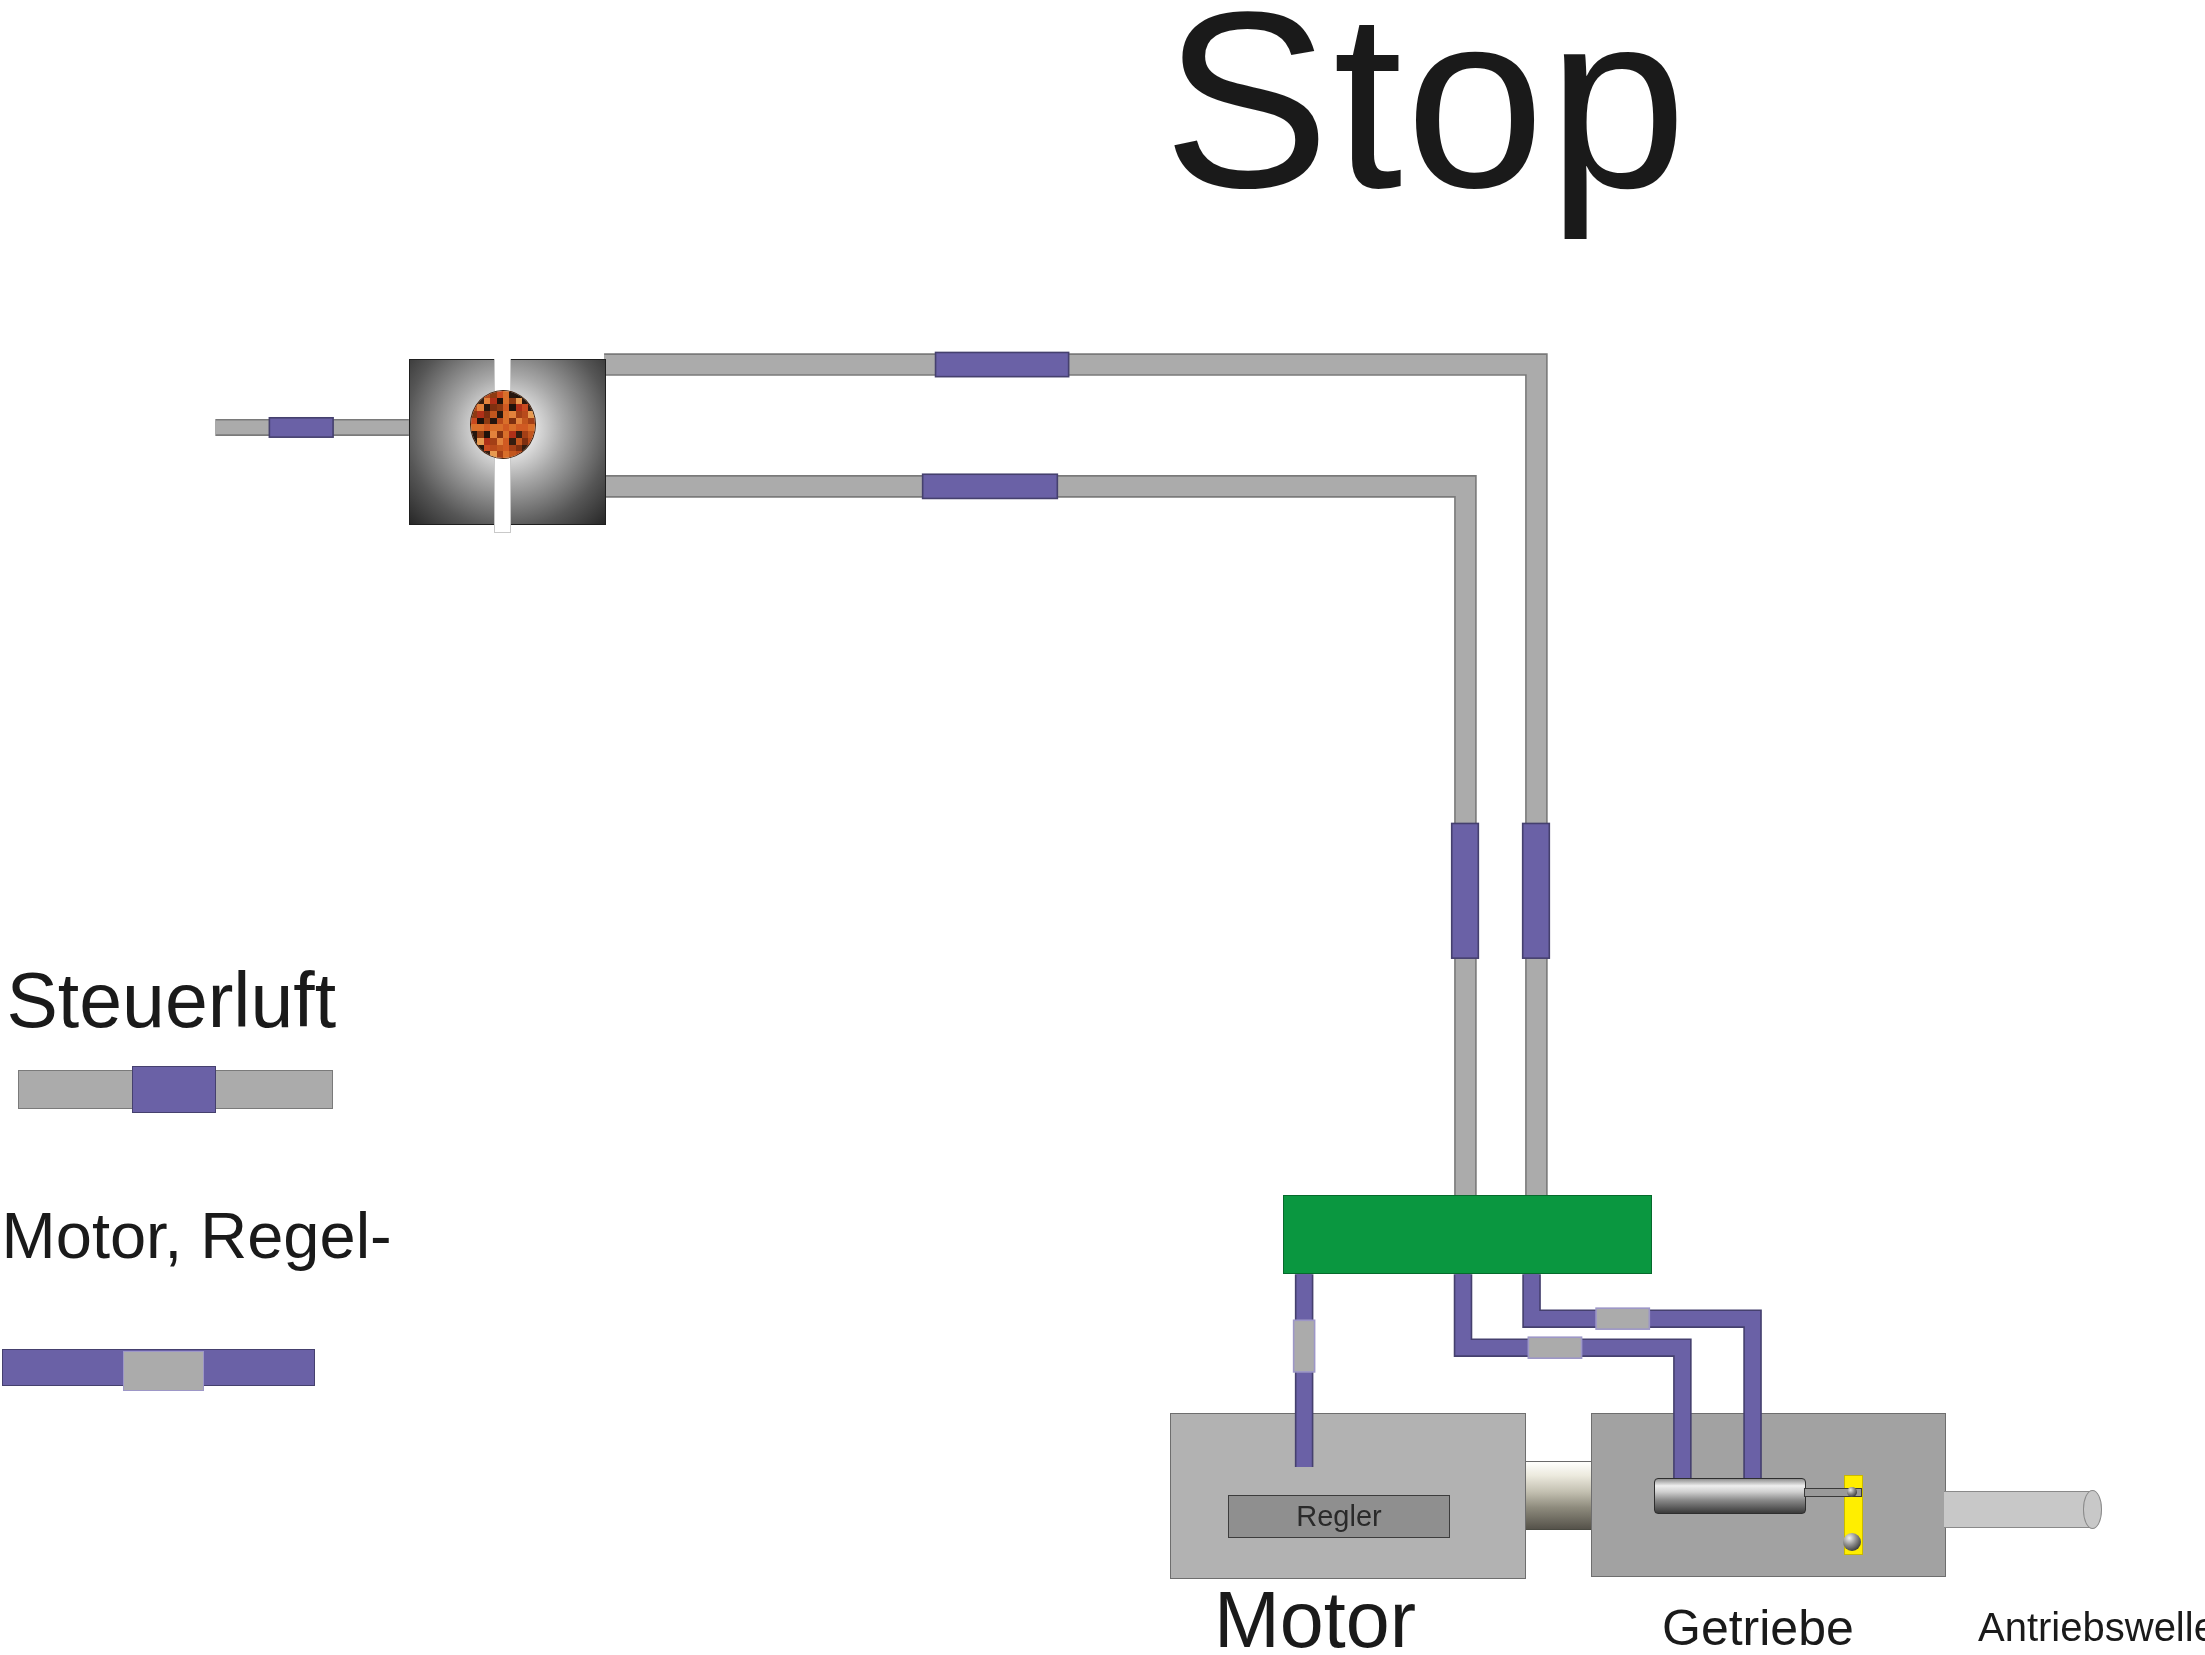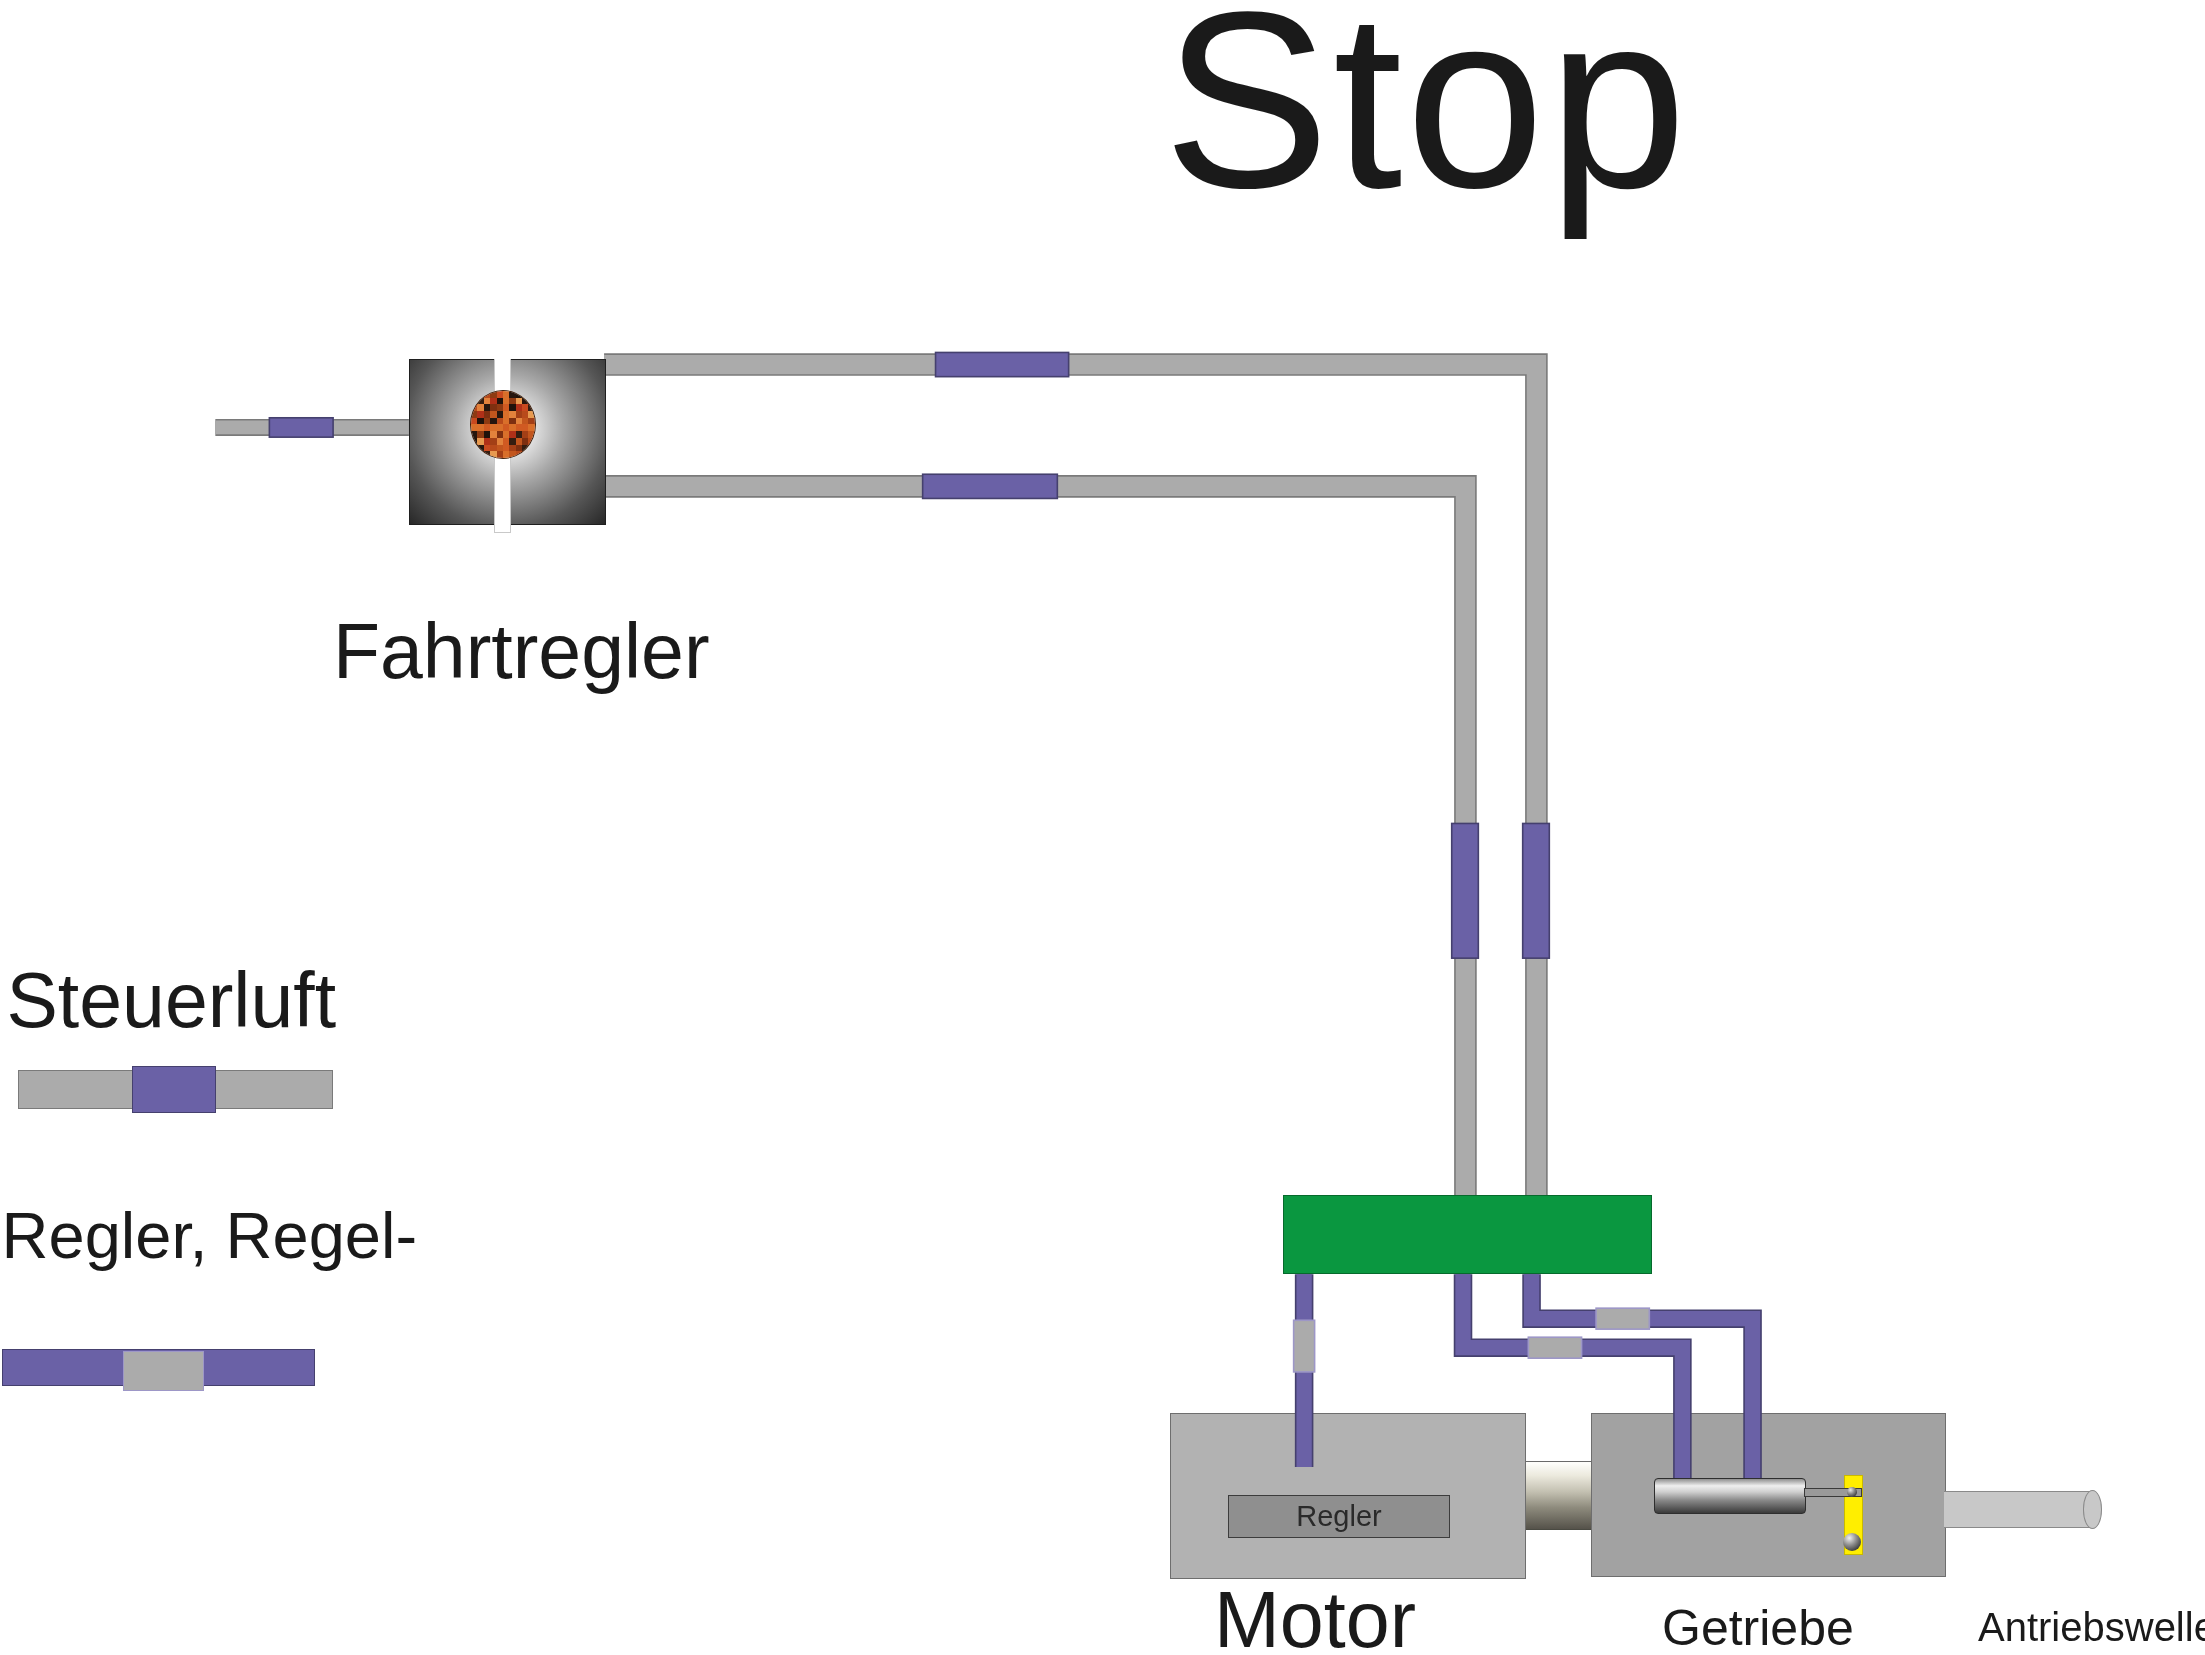--- a/index.html
+++ b/index.html
@@ -54,23 +54,22 @@
   #lbl-motor{left:1214px;top:1574px;font-size:79px;}
   #lbl-getriebe{left:1662px;top:1599px;font-size:50px;}
   #lbl-antriebswelle{left:1978px;top:1605px;font-size:40px;}
 </style>
 </head>
 <body>
 
 <div id="canvas">
 
   <div class="lbl" id="title">Stop</div>
-  <div class="lbl" id="lbl-fahrtregler">Fahrtregler</div>
   <div class="lbl" id="lbl-steuerluft">Steuerluft</div>
-  <div class="lbl" id="lbl-oil"><span>Regler, Regel-</span><br></div>
+  <div class="lbl" id="lbl-oil"><span>Motor, Regel-</span><br></div>
   <div class="lbl" id="lbl-motor">Motor</div>
   <div class="lbl" id="lbl-getriebe">Getriebe</div>
   <div class="lbl" id="lbl-antriebswelle">Antriebswelle</div>
 
   <svg class="layer" viewBox="0 0 2734 2052">
     <polyline class="pipe-outline" stroke-width="21" points="267,530 507,530"></polyline>
     <polyline class="pipe-fill" stroke-width="17" points="267,530 507,530"></polyline>
     <polyline class="pipe-outline" stroke-width="28" points="749,452 1905,452 1905,1484"></polyline>
     <polyline class="pipe-fill" stroke-width="24" points="749,452 1905,452 1905,1484"></polyline>
     <polyline class="pipe-outline" stroke-width="28" points="749,603 1817,603 1817,1484"></polyline>

